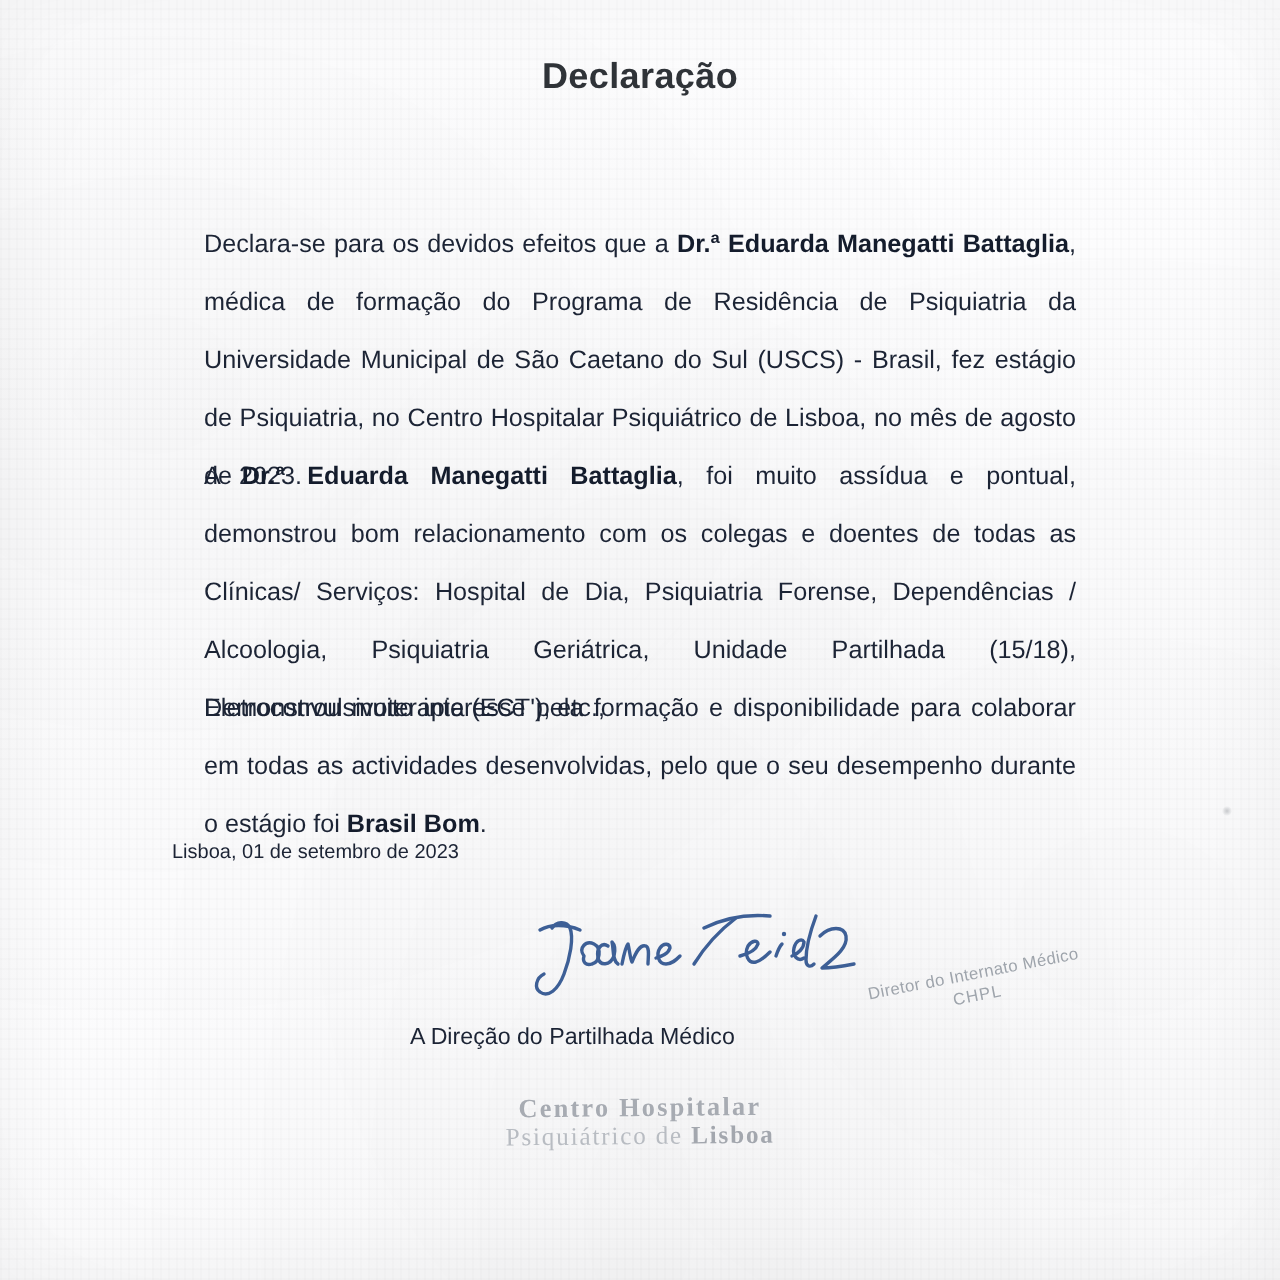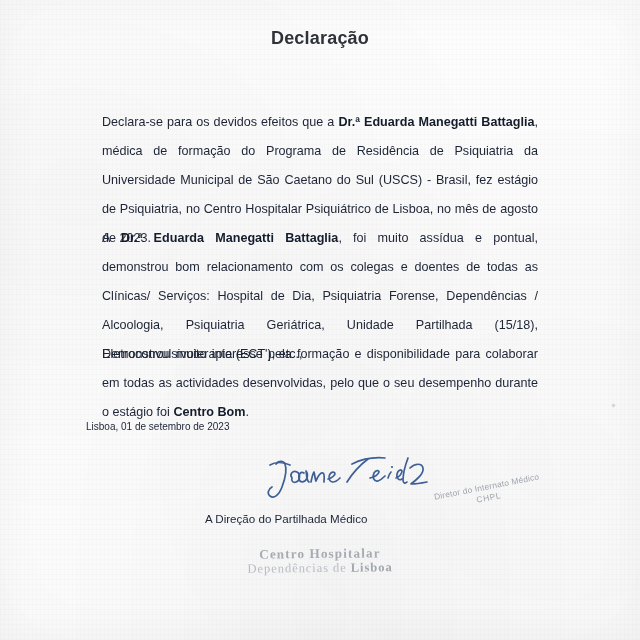--- a/index.html
+++ b/index.html
@@ -178,21 +178,21 @@
   </div>
 
   <div class="body-block" id="para-2">
     <p>
       <span>A </span><b>Dr.ª Eduarda Manegatti Battaglia</b><span>, foi muito assídua e pontual, demonstrou bom relacionamento com os colegas e doentes de todas as Clínicas/ Serviços: Hospital de Dia, Psiquiatria Forense, Dependências / Alcoologia, Psiquiatria Geriátrica, Unidade Partilhada (15/18), Eletroconvulsivoterapia (ECT'), etc.,</span>
     </p>
   </div>
 
   <div class="body-block" id="para-3">
     <p>
-      <span>Demonstrou muito interesse pela formação e disponibilidade para colaborar em todas as actividades desenvolvidas, pelo que o seu desempenho durante o estágio foi </span><b>Centro Bom</b><span>.</span>
+      <span>Demonstrou muito interesse pela formação e disponibilidade para colaborar em todas as actividades desenvolvidas, pelo que o seu desempenho durante o estágio foi </span><b>Brasil Bom</b><span>.</span>
     </p>
   </div>
 
   <div class="date-line">Lisboa, 01 de setembro de 2023</div>
 
   <div id="signature-wrap">
     <svg width="180" height="52" viewBox="0 0 180 52" fill="none">
       <g stroke="#3d5f96" stroke-width="1.7" fill="none" stroke-linecap="round" stroke-linejoin="round">
 
         <path d="M24 12 C26 9, 31 8, 33 12 C35 17, 33 27, 30 35 C27 43, 22 47, 18 44 C15 42, 16 37, 20 35"></path>
@@ -224,19 +224,19 @@
 
   <div class="sign-caption">A Direção do Partilhada Médico</div>
 
   <div id="director-stamp">
     <div class="ds-line1">Diretor do Internato Médico</div>
     <div class="ds-line2">CHPL</div>
   </div>
 
   <div id="institution-stamp">
     <div class="st-line1">Centro Hospitalar</div>
-    <div class="st-line2"><span>Dependências </span><span>de </span><b>Lisboa</b></div>
+    <div class="st-line2"><span>Psiquiátrico </span><span>de </span><b>Lisboa</b></div>
   </div>
 
   <div class="speck" id="speck-right"></div>
 
   <div id="edge-shade"></div>
 </div>
 
 </body></html>

